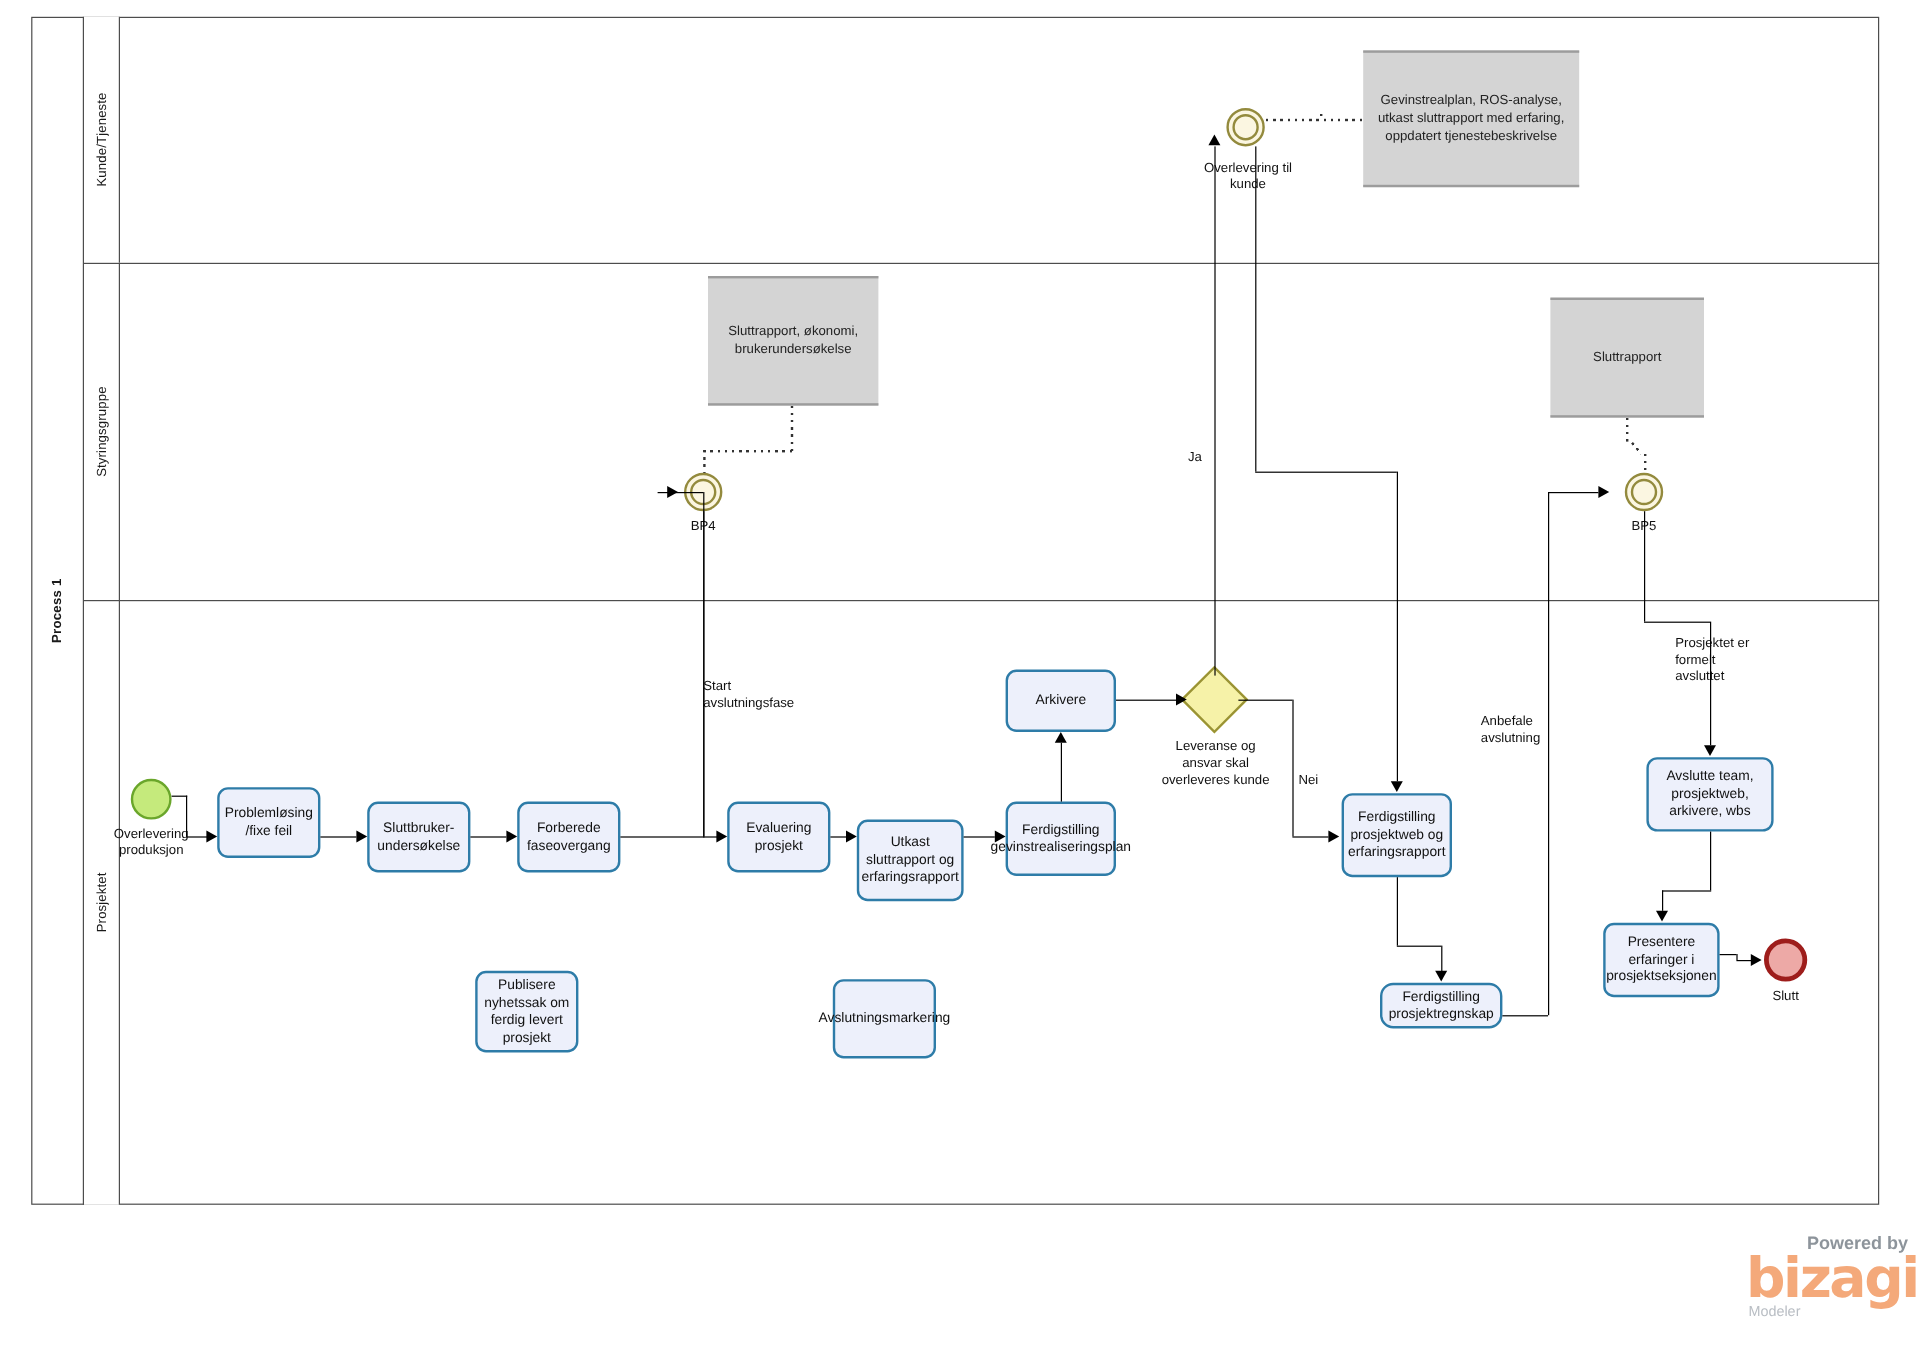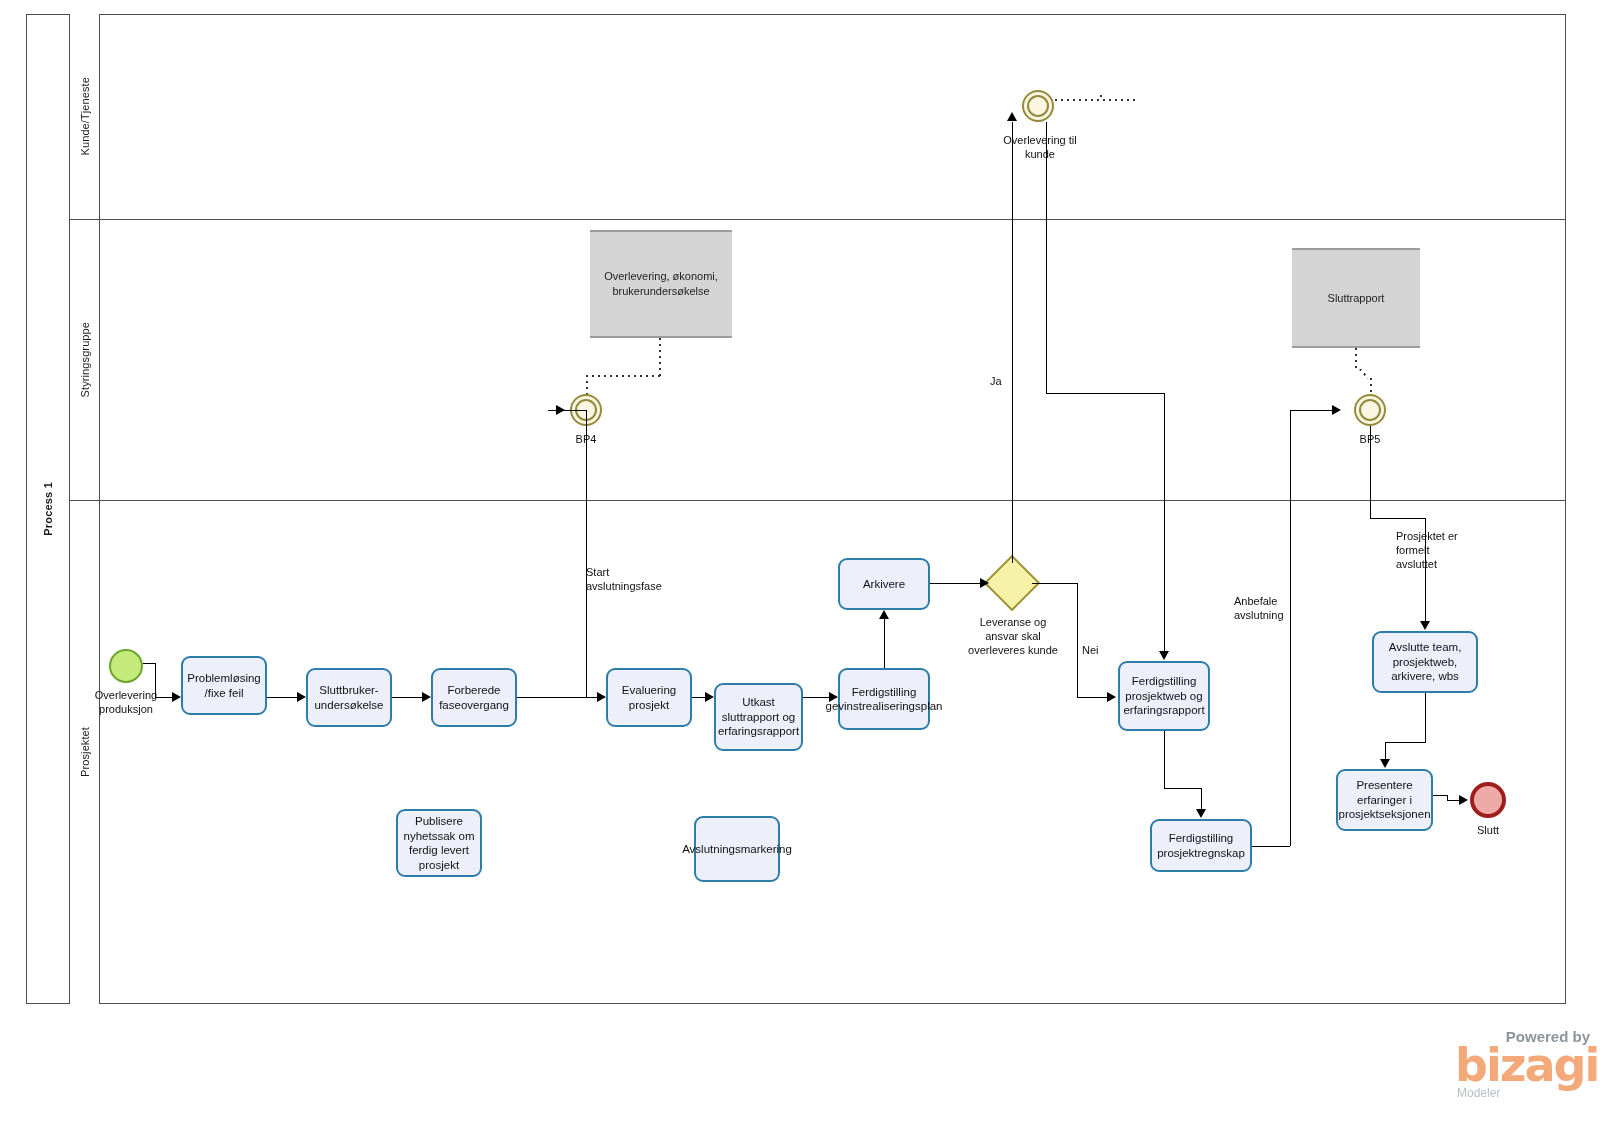--- a/index.html
+++ b/index.html
@@ -86,22 +86,25 @@
   <div class="lane-header" style="left:70px;top:219px;width:30px;height:281px;">
     <span>Styringsgruppe</span>
   </div>
   <div class="lane-header" style="left:70px;top:500px;width:30px;height:504px;">
     <span>Prosjektet</span>
   </div>
 
   <div class="lane-div" style="left:70px;top:219px;width:1496px;"></div>
   <div class="lane-div" style="left:70px;top:500px;width:1496px;"></div>
 
+  <div class="note" style="left:1136px;top:42px;width:180px;height:114px;">
+    <span>Gevinstrealplan, ROS-analyse, utkast sluttrapport med erfaring, oppdatert tjenestebeskrivelse</span>
+  </div>
   <div class="note" style="left:590px;top:230px;width:142px;height:108px;">
-    <span>Overlevering, økonomi, brukerundersøkelse</span>
+    <span>Sluttrapport, økonomi, brukerundersøkelse</span>
   </div>
   <div class="note" style="left:1292px;top:248px;width:128px;height:100px;">
     <span>Sluttrapport</span>
   </div>
 
   <div class="dot-v" style="left:1100px;top:95px;height:3px;"></div>
   <div class="dot-h" style="left:1055px;top:99px;width:82px;"></div>
 
   <div class="dot-v" style="left:659px;top:338px;height:38px;"></div>
   <div class="dot-h" style="left:586px;top:375px;width:75px;"></div>
@@ -176,21 +179,21 @@
   </div>
 
   <div class="task" style="left:694px;top:816px;width:86px;height:66px;">
     <span>Avslutningsmarkering</span>
   </div>
 
   <div class="task" style="left:1118px;top:661px;width:92px;height:70px;">
     <span>Ferdigstilling prosjektweb og erfaringsrapport</span>
   </div>
 
-  <div class="task" style="left:1150px;top:819px;width:102px;height:53px;">
+  <div class="task" style="left:1150px;top:819px;width:102px;height:38px;border-radius:11px;">
     <span style="white-space:pre-line">Ferdigstilling
 prosjektregnskap</span>
   </div>
 
   <div class="task" style="left:1372px;top:631px;width:106px;height:62px;">
     <span>Avslutte team, prosjektweb, arkivere,  wbs</span>
   </div>
 
   <div class="task" style="left:1336px;top:769px;width:97px;height:62px;">
     <span>Presentere erfaringer i prosjektseksjonen</span>

